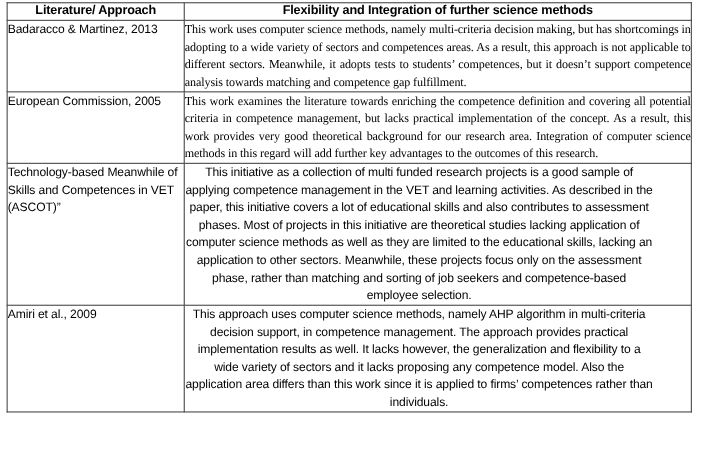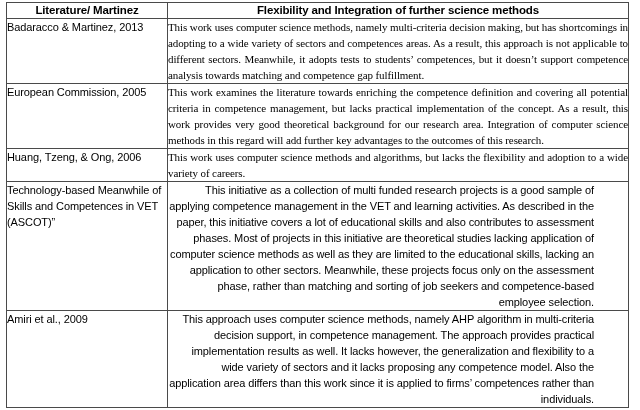--- a/index.html
+++ b/index.html
@@ -59,51 +59,47 @@
     line-height: 16px;
     padding: 3px 8px 4px 8px;
     letter-spacing: -0.1px;
   }
   td.desc-cell.justified {
     text-align: justify;
     text-align-last: left;
     font-family: Liberation Serif, serif;
   }
   td.desc-cell.plain {
-    text-align: right;
+    text-align: center;
     padding-right: 34px;
   }
 </style>
 </head>
 <body>
 
 <div class="page">
   <table class="lit-table">
     <colgroup>
       <col class="col-lit">
       <col class="col-flex">
     </colgroup>
     <thead>
       <tr>
-        <th class="header-cell">Literature/ Martinez</th>
+        <th class="header-cell">Literature/ Approach</th>
         <th class="header-cell">Flexibility and Integration of further science methods</th>
       </tr>
     </thead>
     <tbody>
       <tr>
         <td class="lit-cell">Badaracco &amp; Martinez, 2013</td>
         <td class="desc-cell justified">This work uses computer science methods, namely multi-criteria decision making, but has shortcomings in adopting to a wide variety of sectors and competences areas. As a result, this approach is not applicable to different sectors. Meanwhile, it adopts tests to students’ competences, but it doesn’t support competence analysis towards matching and competence gap fulfillment.</td>
       </tr>
       <tr>
         <td class="lit-cell">European Commission, 2005</td>
         <td class="desc-cell justified">This work examines the literature towards enriching the competence definition and covering all potential criteria in competence management, but lacks practical implementation of the concept. As a result, this work provides very good theoretical background for our research area. Integration of computer science methods in this regard will add further key advantages to the outcomes of this research.</td>
-      </tr>
-      <tr>
-        <td class="lit-cell">Huang, Tzeng, &amp; Ong, 2006</td>
-        <td class="desc-cell justified">This work uses computer science methods and algorithms, but lacks the flexibility and adoption to a wide variety of careers.</td>
       </tr>
       <tr>
         <td class="lit-cell">Technology-based Meanwhile of Skills and Competences in VET (ASCOT)”</td>
         <td class="desc-cell plain">This initiative as a collection of multi funded research projects is a good sample of applying competence management in the VET and learning activities. As described in the paper, this initiative covers a lot of educational skills and also contributes to assessment phases. Most of projects in this initiative are theoretical studies lacking application of computer science methods as well as they are limited to the educational skills, lacking an application to other sectors. Meanwhile, these projects focus only on the assessment phase, rather than matching and sorting of job seekers and competence-based employee selection.</td>
       </tr>
       <tr>
         <td class="lit-cell">Amiri et al., 2009</td>
         <td class="desc-cell plain">This approach uses computer science methods, namely AHP algorithm in multi-criteria decision support, in competence management. The approach provides practical implementation results as well. It lacks however, the generalization and flexibility to a wide variety of sectors and it lacks proposing any competence model. Also the application area differs than this work since it is applied to firms’ competences rather than individuals.</td>
       </tr>
     </tbody>

